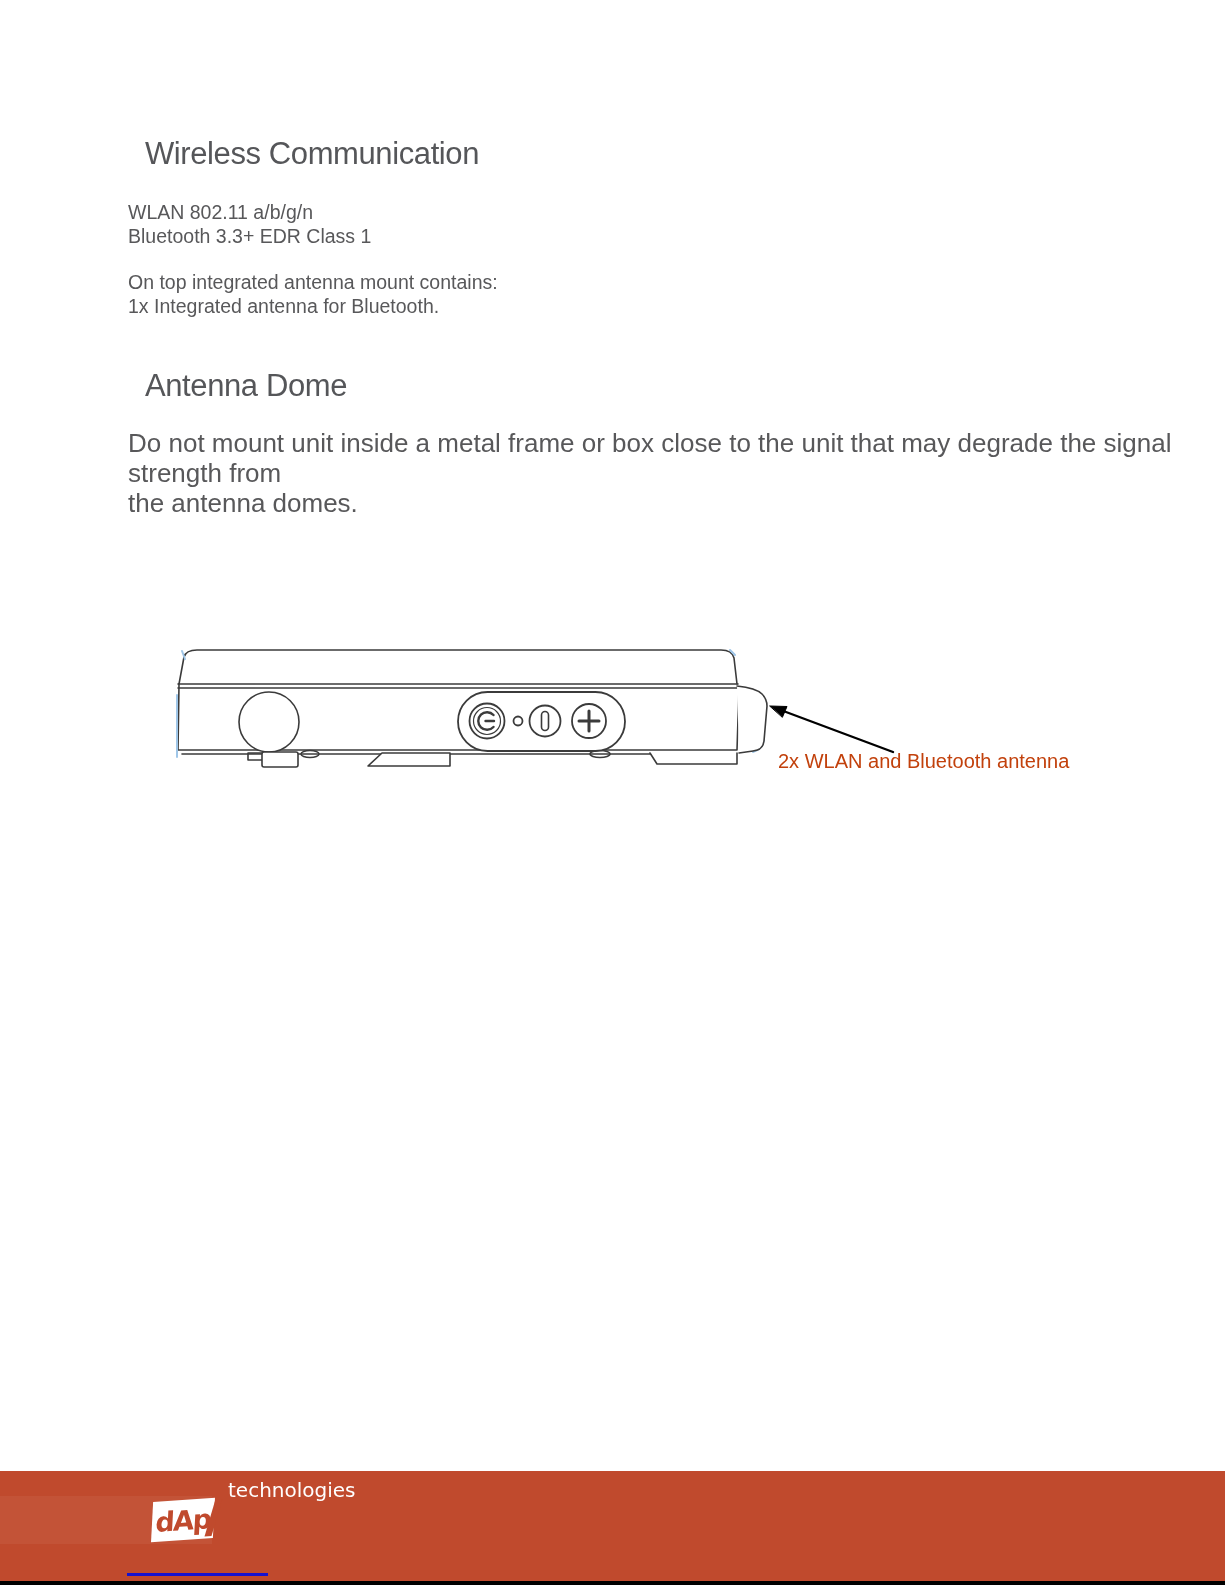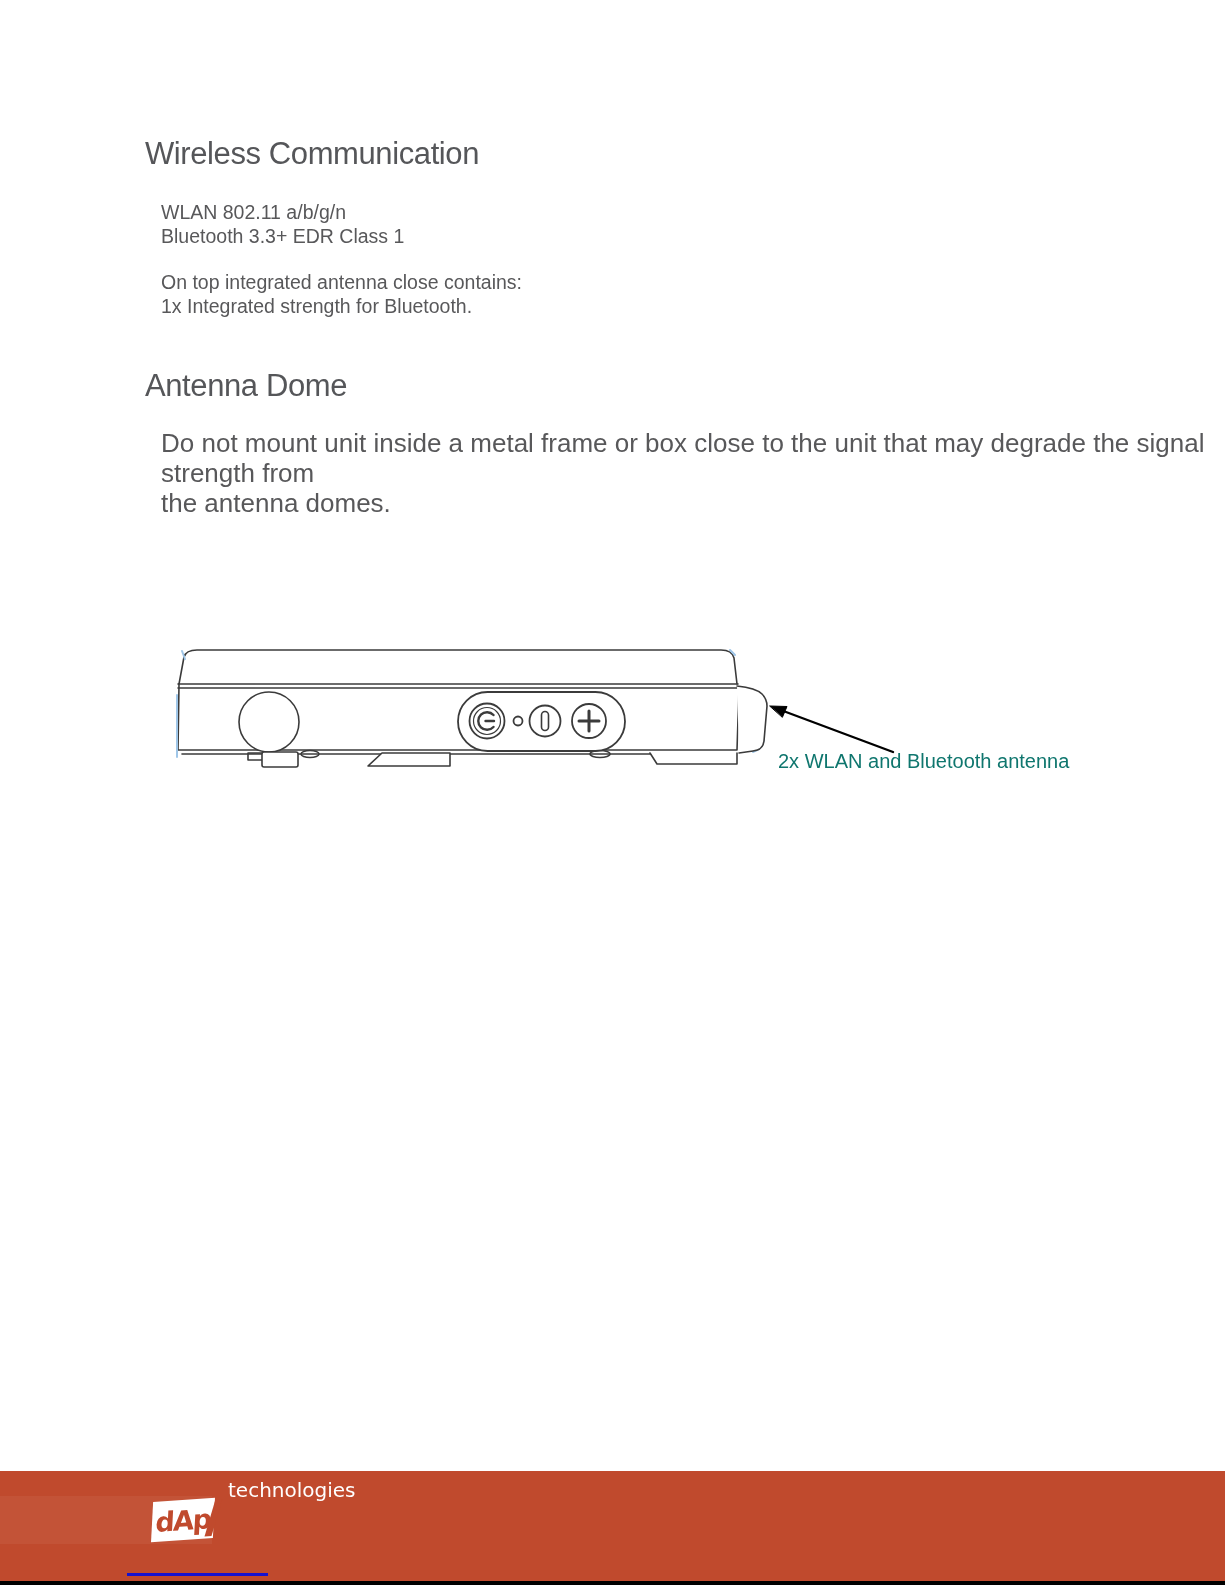--- a/index.html
+++ b/index.html
@@ -10,24 +10,24 @@
     position:relative;
     overflow:hidden;
   }
   .h1 {
     position:absolute; left:145px;
     font-size:31px; font-weight:normal;
     color:#555659; letter-spacing:-0.4px;
   }
   .bodyline { font-size:19.5px; color:#58585A; line-height:23.5px; }
   .paraline { font-size:26px; color:#58585A; line-height:30px; }
-  .textblock { position:absolute; left:161px; }
+  .textblock { position:absolute; left:128px; }
   .callout-label {
     position:absolute; left:778px; top:750px;
-    font-size:20px; color:#0f766e;
+    font-size:20px; color:#c2410c;
   }
   .figure-svg { position:absolute; left:170px; top:635px; }
 
   
   .footer-bar {
     position:absolute; left:0; top:1471px;
     width:1225px; height:110px;
     background:#C04A2D;
   }
   .logo-glow {
@@ -75,22 +75,22 @@
 <div>
 
   <div class="h1" style="top:136px;">Wireless Communication</div>
 
   <div class="textblock" style="top:201px;">
     <div class="bodyline">WLAN 802.11 a/b/g/n</div>
     <div class="bodyline">Bluetooth 3.3+ EDR Class 1</div>
   </div>
 
   <div class="textblock" style="top:271px;">
-    <div class="bodyline">On top integrated antenna close contains:</div>
-    <div class="bodyline">1x Integrated strength for Bluetooth.</div>
+    <div class="bodyline">On top integrated antenna mount contains:</div>
+    <div class="bodyline">1x Integrated antenna for Bluetooth.</div>
   </div>
 
   <div class="h1" style="top:368px;">Antenna Dome</div>
 
   <div class="textblock" style="top:428px;">
     <div class="paraline">Do not mount unit inside a metal frame or box close to the unit that may degrade the signal strength from</div>
     <div class="paraline">the antenna domes.</div>
   </div>
 
   <svg class="figure-svg" width="740" height="145" viewBox="0 0 740 145">

